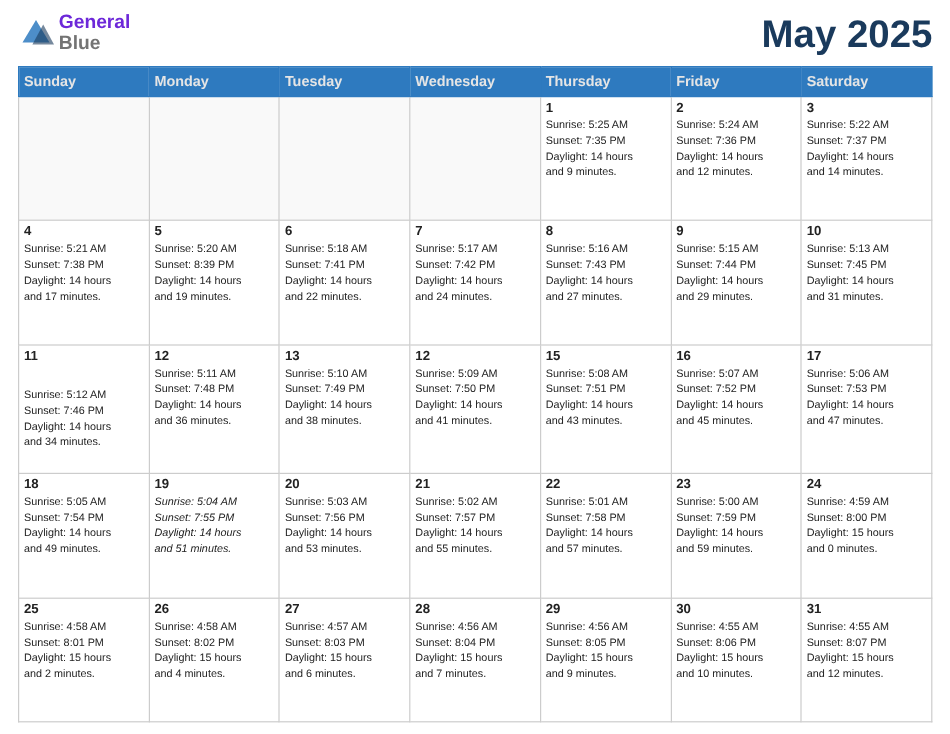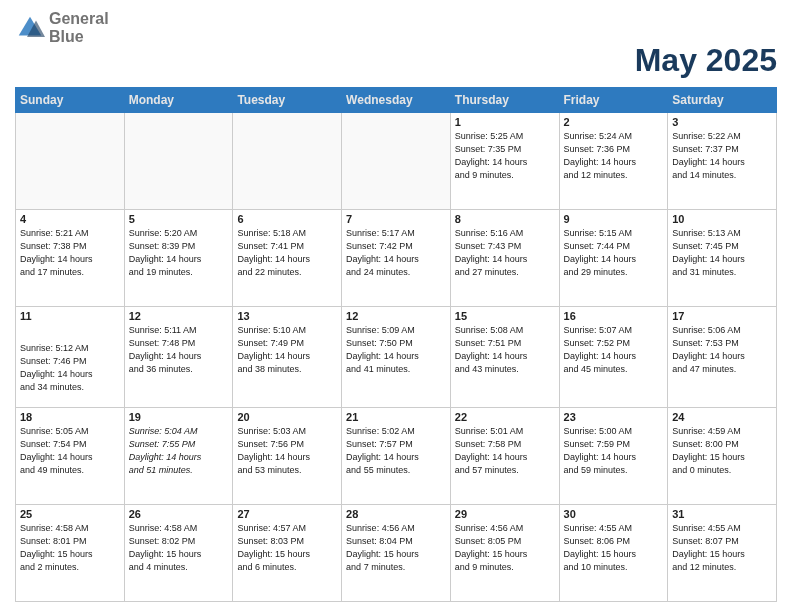--- a/index.html
+++ b/index.html
@@ -28,34 +28,33 @@
       align-items: center;
       gap: 4px;
     }
     .logo-text {
       font-size: 16px;
       font-weight: bold;
       color: #1a3a5c;
       line-height: 1.1;
     }
     .logo-text span {
-      color: #737373;
+      color: #6d28d9;
     }
     .logo-icon {
       width: 30px;
       height: 30px;
     }
     .title-block {
       text-align: right;
     }
     .month-title {
       font-size: 32px;
       font-weight: bold;
       color: #1a3a5c;
-      margin-top: 32px;
     }
     .location-title {
       font-size: 16px;
       color: #333;
     }
     .calendar {
       flex: 1;
       border: 1px solid #ccc;
       border-collapse: collapse;
       width: 100%;

